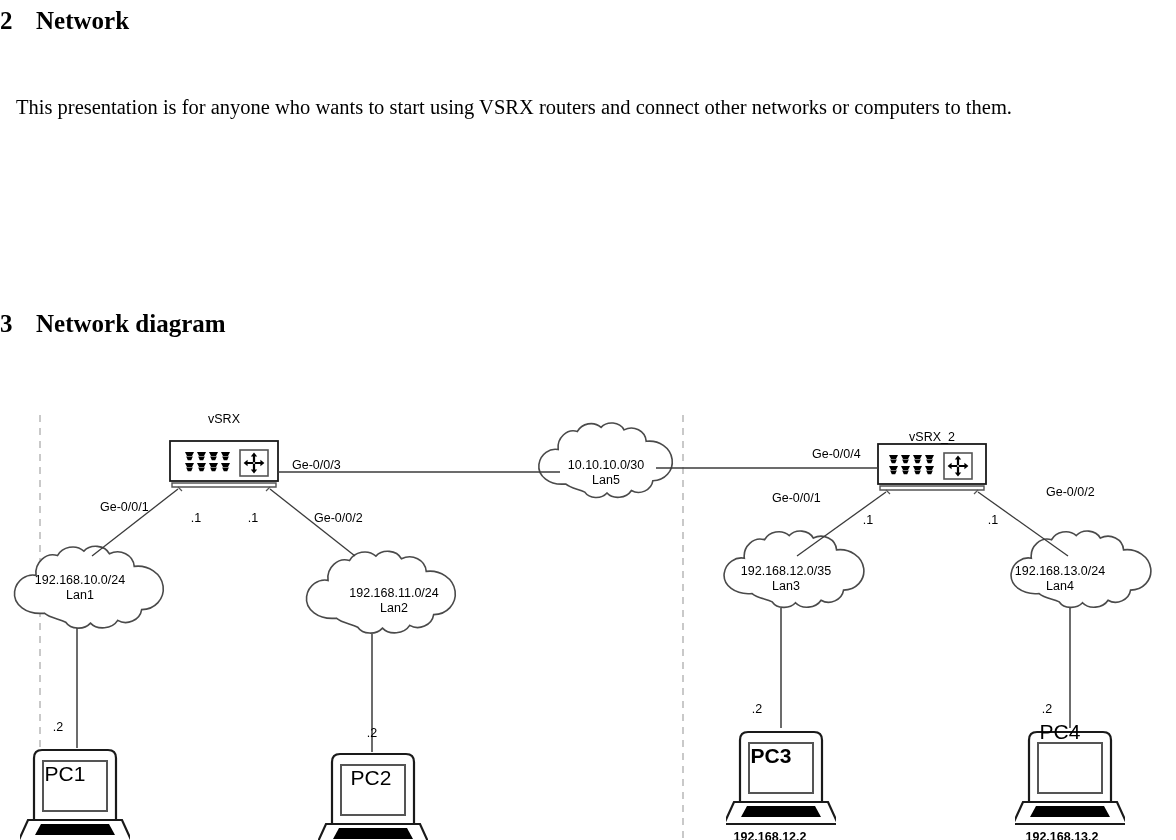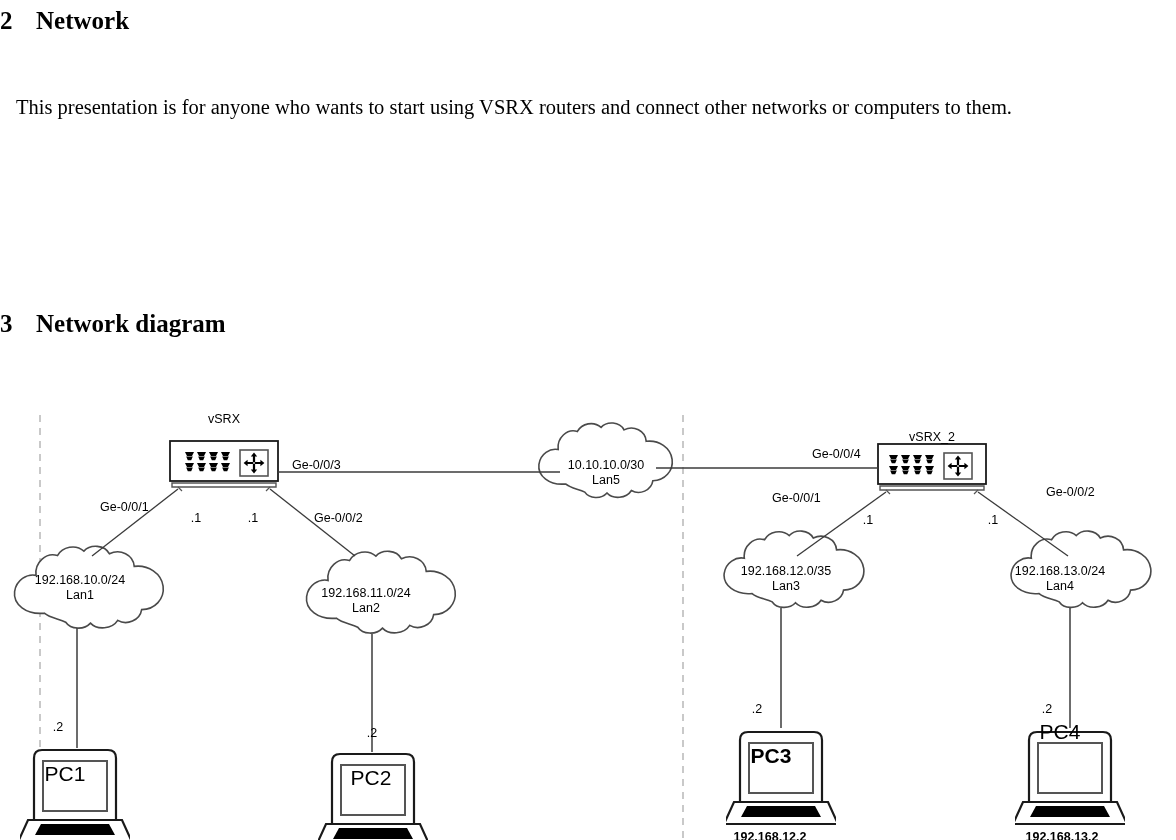--- a/index.html
+++ b/index.html
@@ -242,21 +242,21 @@
 
   <div class="dlabel center" style="left:196px; top:511px;">.1</div>
   <div class="dlabel center" style="left:253px; top:511px;">.1</div>
   <div class="dlabel center" style="left:868px; top:513px;">.1</div>
   <div class="dlabel center" style="left:993px; top:513px;">.1</div>
 
   <div class="cloud-label" style="left:80px; top:564px;margin-top:9px;">
     <div>192.168.10.0/24</div>
     <div>Lan1</div>
   </div>
-  <div class="cloud-label" style="left:366px; top:586px;">
+  <div class="cloud-label" style="left:394px; top:586px;">
     <div>192.168.11.0/24</div>
     <div>Lan2</div>
   </div>
   <div class="cloud-label" style="left:786px; top:564px;">
     <div>192.168.12.0/35</div>
     <div>Lan3</div>
   </div>
   <div class="cloud-label" style="left:1060px; top:564px;">
     <div>192.168.13.0/24</div>
     <div>Lan4</div>

